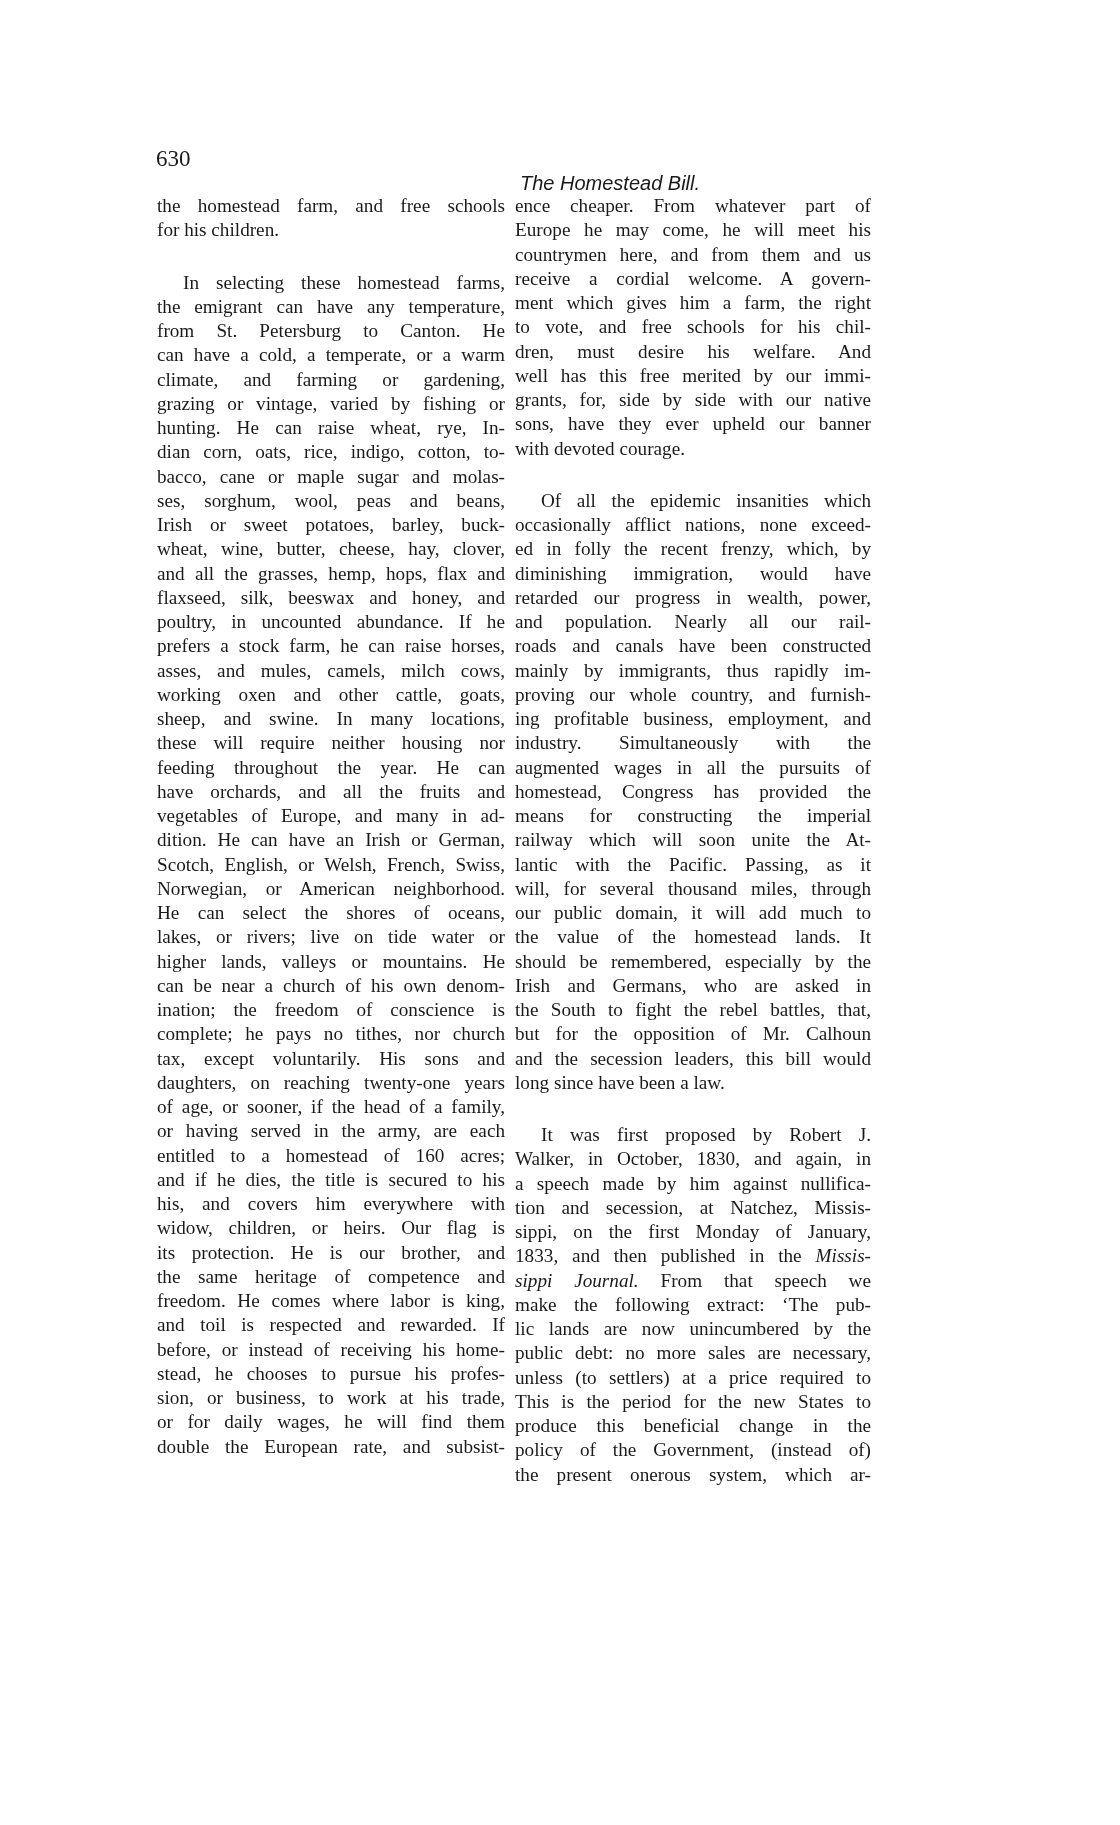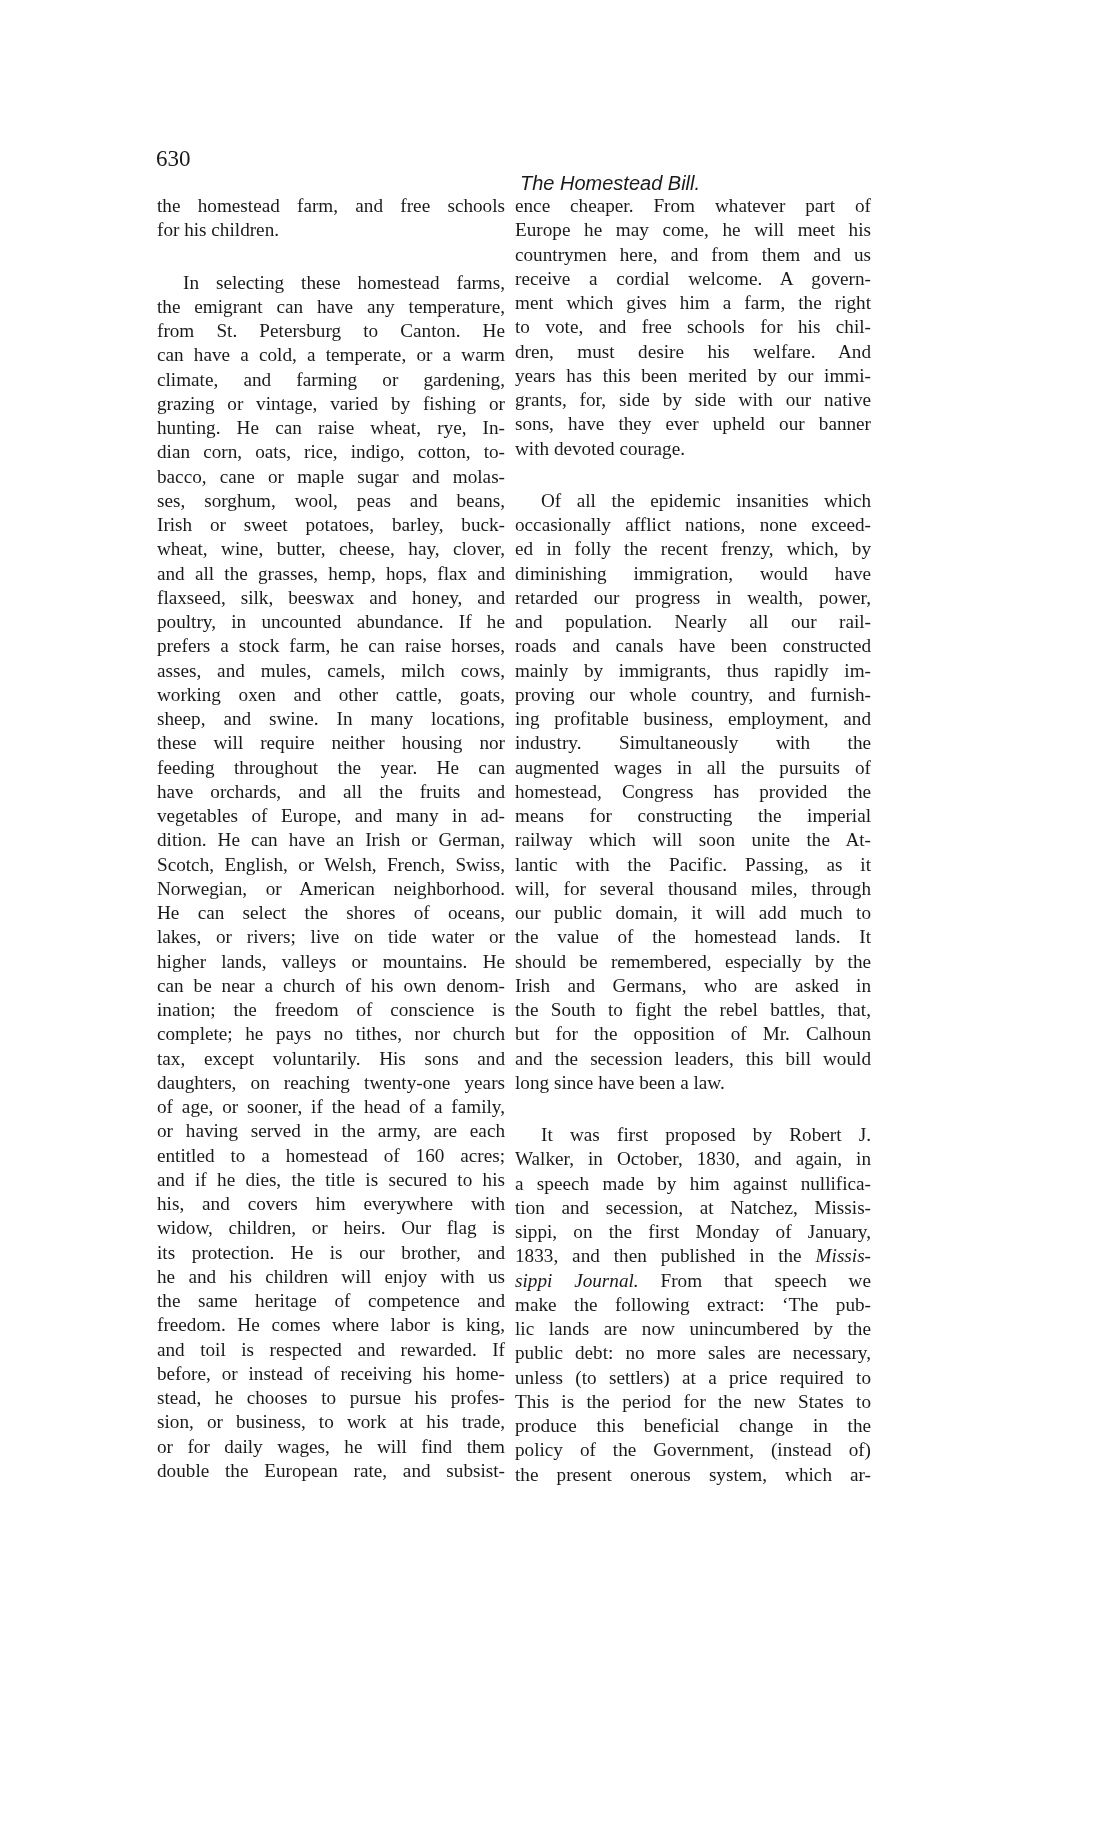--- a/index.html
+++ b/index.html
@@ -58,39 +58,38 @@
       <span class="line">complete; he pays no tithes, nor church</span>
       <span class="line">tax, except voluntarily. His sons and</span>
       <span class="line">daughters, on reaching twenty-one years</span>
       <span class="line">of age, or sooner, if the head of a family,</span>
       <span class="line">or having served in the army, are each</span>
       <span class="line">entitled to a homestead of 160 acres;</span>
       <span class="line">and if he dies, the title is secured to his</span>
       <span class="line">his, and covers him everywhere with</span>
       <span class="line">widow, children, or heirs. Our flag is</span>
       <span class="line">its protection. He is our brother, and</span>
-      <span class="line">he and his children will enjoy with us</span>
       <span class="line">the same heritage of competence and</span>
       <span class="line">freedom. He comes where labor is king,</span>
       <span class="line">and toil is respected and rewarded. If</span>
       <span class="line">before, or instead of receiving his home-</span>
       <span class="line">stead, he chooses to pursue his profes-</span>
       <span class="line">sion, or business, to work at his trade,</span>
       <span class="line">or for daily wages, he will find them</span>
       <span class="line">double the European rate, and subsist-</span>
     </div>
   <div class="col col-right" id="col-right">
       <span class="line">ence cheaper. From whatever part of</span>
       <span class="line">Europe he may come, he will meet his</span>
       <span class="line">countrymen here, and from them and us</span>
       <span class="line">receive a cordial welcome. A govern-</span>
       <span class="line">ment which gives him a farm, the right</span>
       <span class="line">to vote, and free schools for his chil-</span>
       <span class="line">dren, must desire his welfare. And</span>
-      <span class="line">years has this been merited by our immi-</span>
+      <span class="line">well has this free merited by our immi-</span>
       <span class="line">grants, for, side by side with our native</span>
       <span class="line">sons, have they ever upheld our banner</span>
       <span class="line last">with devoted courage.</span>
       <span class="line indent">Of all the epidemic insanities which</span>
       <span class="line">occasionally afflict nations, none exceed-</span>
       <span class="line">ed in folly the recent frenzy, which, by</span>
       <span class="line">diminishing immigration, would have</span>
       <span class="line">retarded our progress in wealth, power,</span>
       <span class="line">and population. Nearly all our rail-</span>
       <span class="line">roads and canals have been constructed</span>

